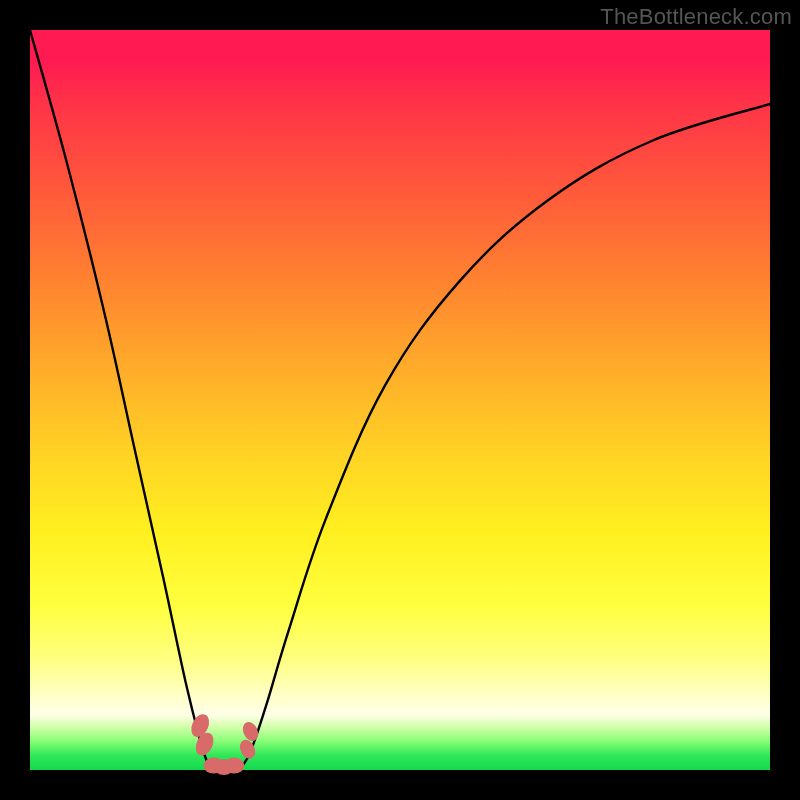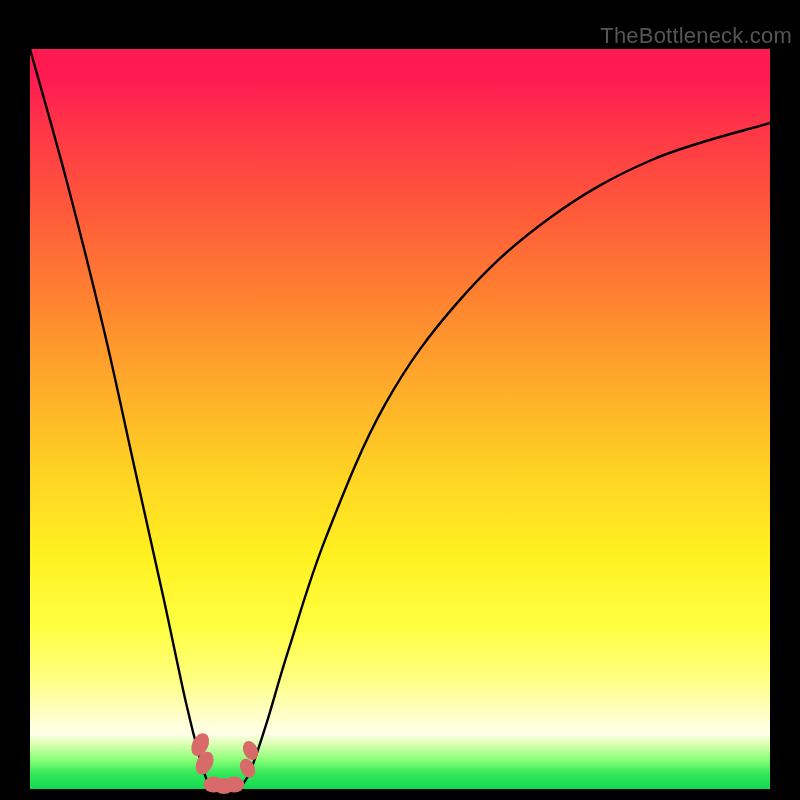--- a/index.html
+++ b/index.html
@@ -11,21 +11,20 @@
     background: #000;
     font-family: Arial, Helvetica, sans-serif;
   }
   .frame {
     position: absolute;
     left: 0;
     top: 0;
     width: 800px;
     height: 564px;
     background: #000;
-    margin-top: 19px;
   }
   .plot {
     position: absolute;
     left: 30px;
     top: 30px;
     width: 740px;
     height: 740px;
     
     background: linear-gradient(to bottom,
       #ff1a52 0%,

